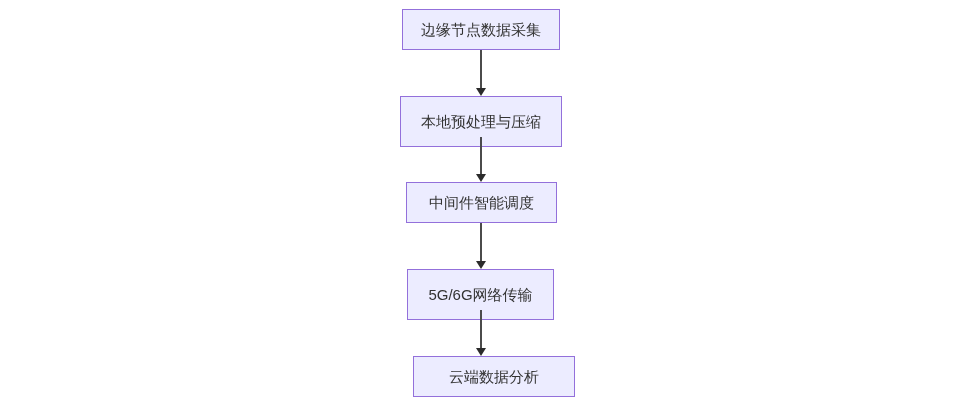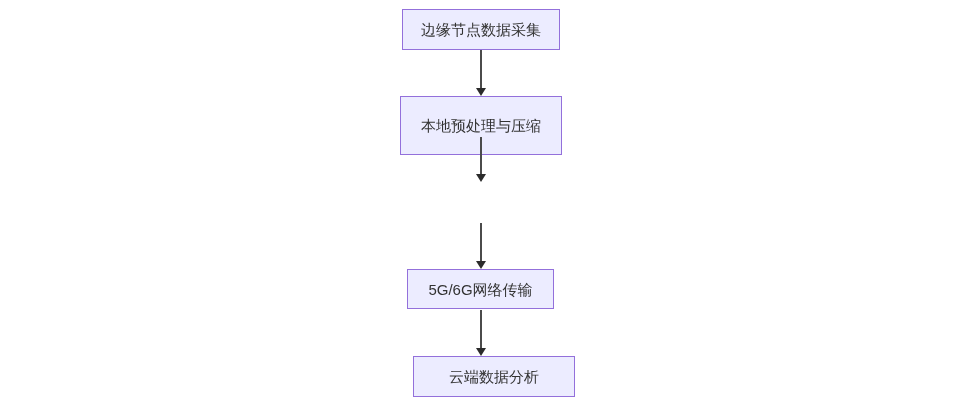--- a/index.html
+++ b/index.html
@@ -24,23 +24,23 @@
     font-size: 15px;
     line-height: 1;
     display: flex;
     align-items: center;
     justify-content: center;
     text-align: center;
     white-space: nowrap;
   }
   
   .n0 { left: 402px; top: 9px;   width: 158px; height: 41px; }
-  .n1 { left: 400px; top: 96px;  width: 162px; height: 59px; }
+  .n1 { left: 400px; top: 96px;  width: 162px; height: 51px; }
   .n2 { left: 406px; top: 182px; width: 151px; height: 41px; }
-  .n3 { left: 407px; top: 269px; width: 147px; height: 40px; }
+  .n3 { left: 407px; top: 269px; width: 147px; height: 51px; }
   .n4 { left: 413px; top: 356px; width: 162px; height: 41px; }
 
   .edge {
     position: absolute;
     left: 476px;       
     width: 10px;
     display: flex;
     flex-direction: column;
     align-items: center;
   }
@@ -73,20 +73,21 @@
     <div class="head"></div>
   </div>
 
   <div class="node n1">本地预处理与压缩</div>
 
   <div class="edge e1">
     <div class="shaft"></div>
     <div class="head"></div>
   </div>
 
+  <div class="node n2">中间件智能调度</div>
 
   <div class="edge e2">
     <div class="shaft"></div>
     <div class="head"></div>
   </div>
 
   <div class="node n3">5G/6G网络传输</div>
 
   <div class="edge e3">
     <div class="shaft"></div>

